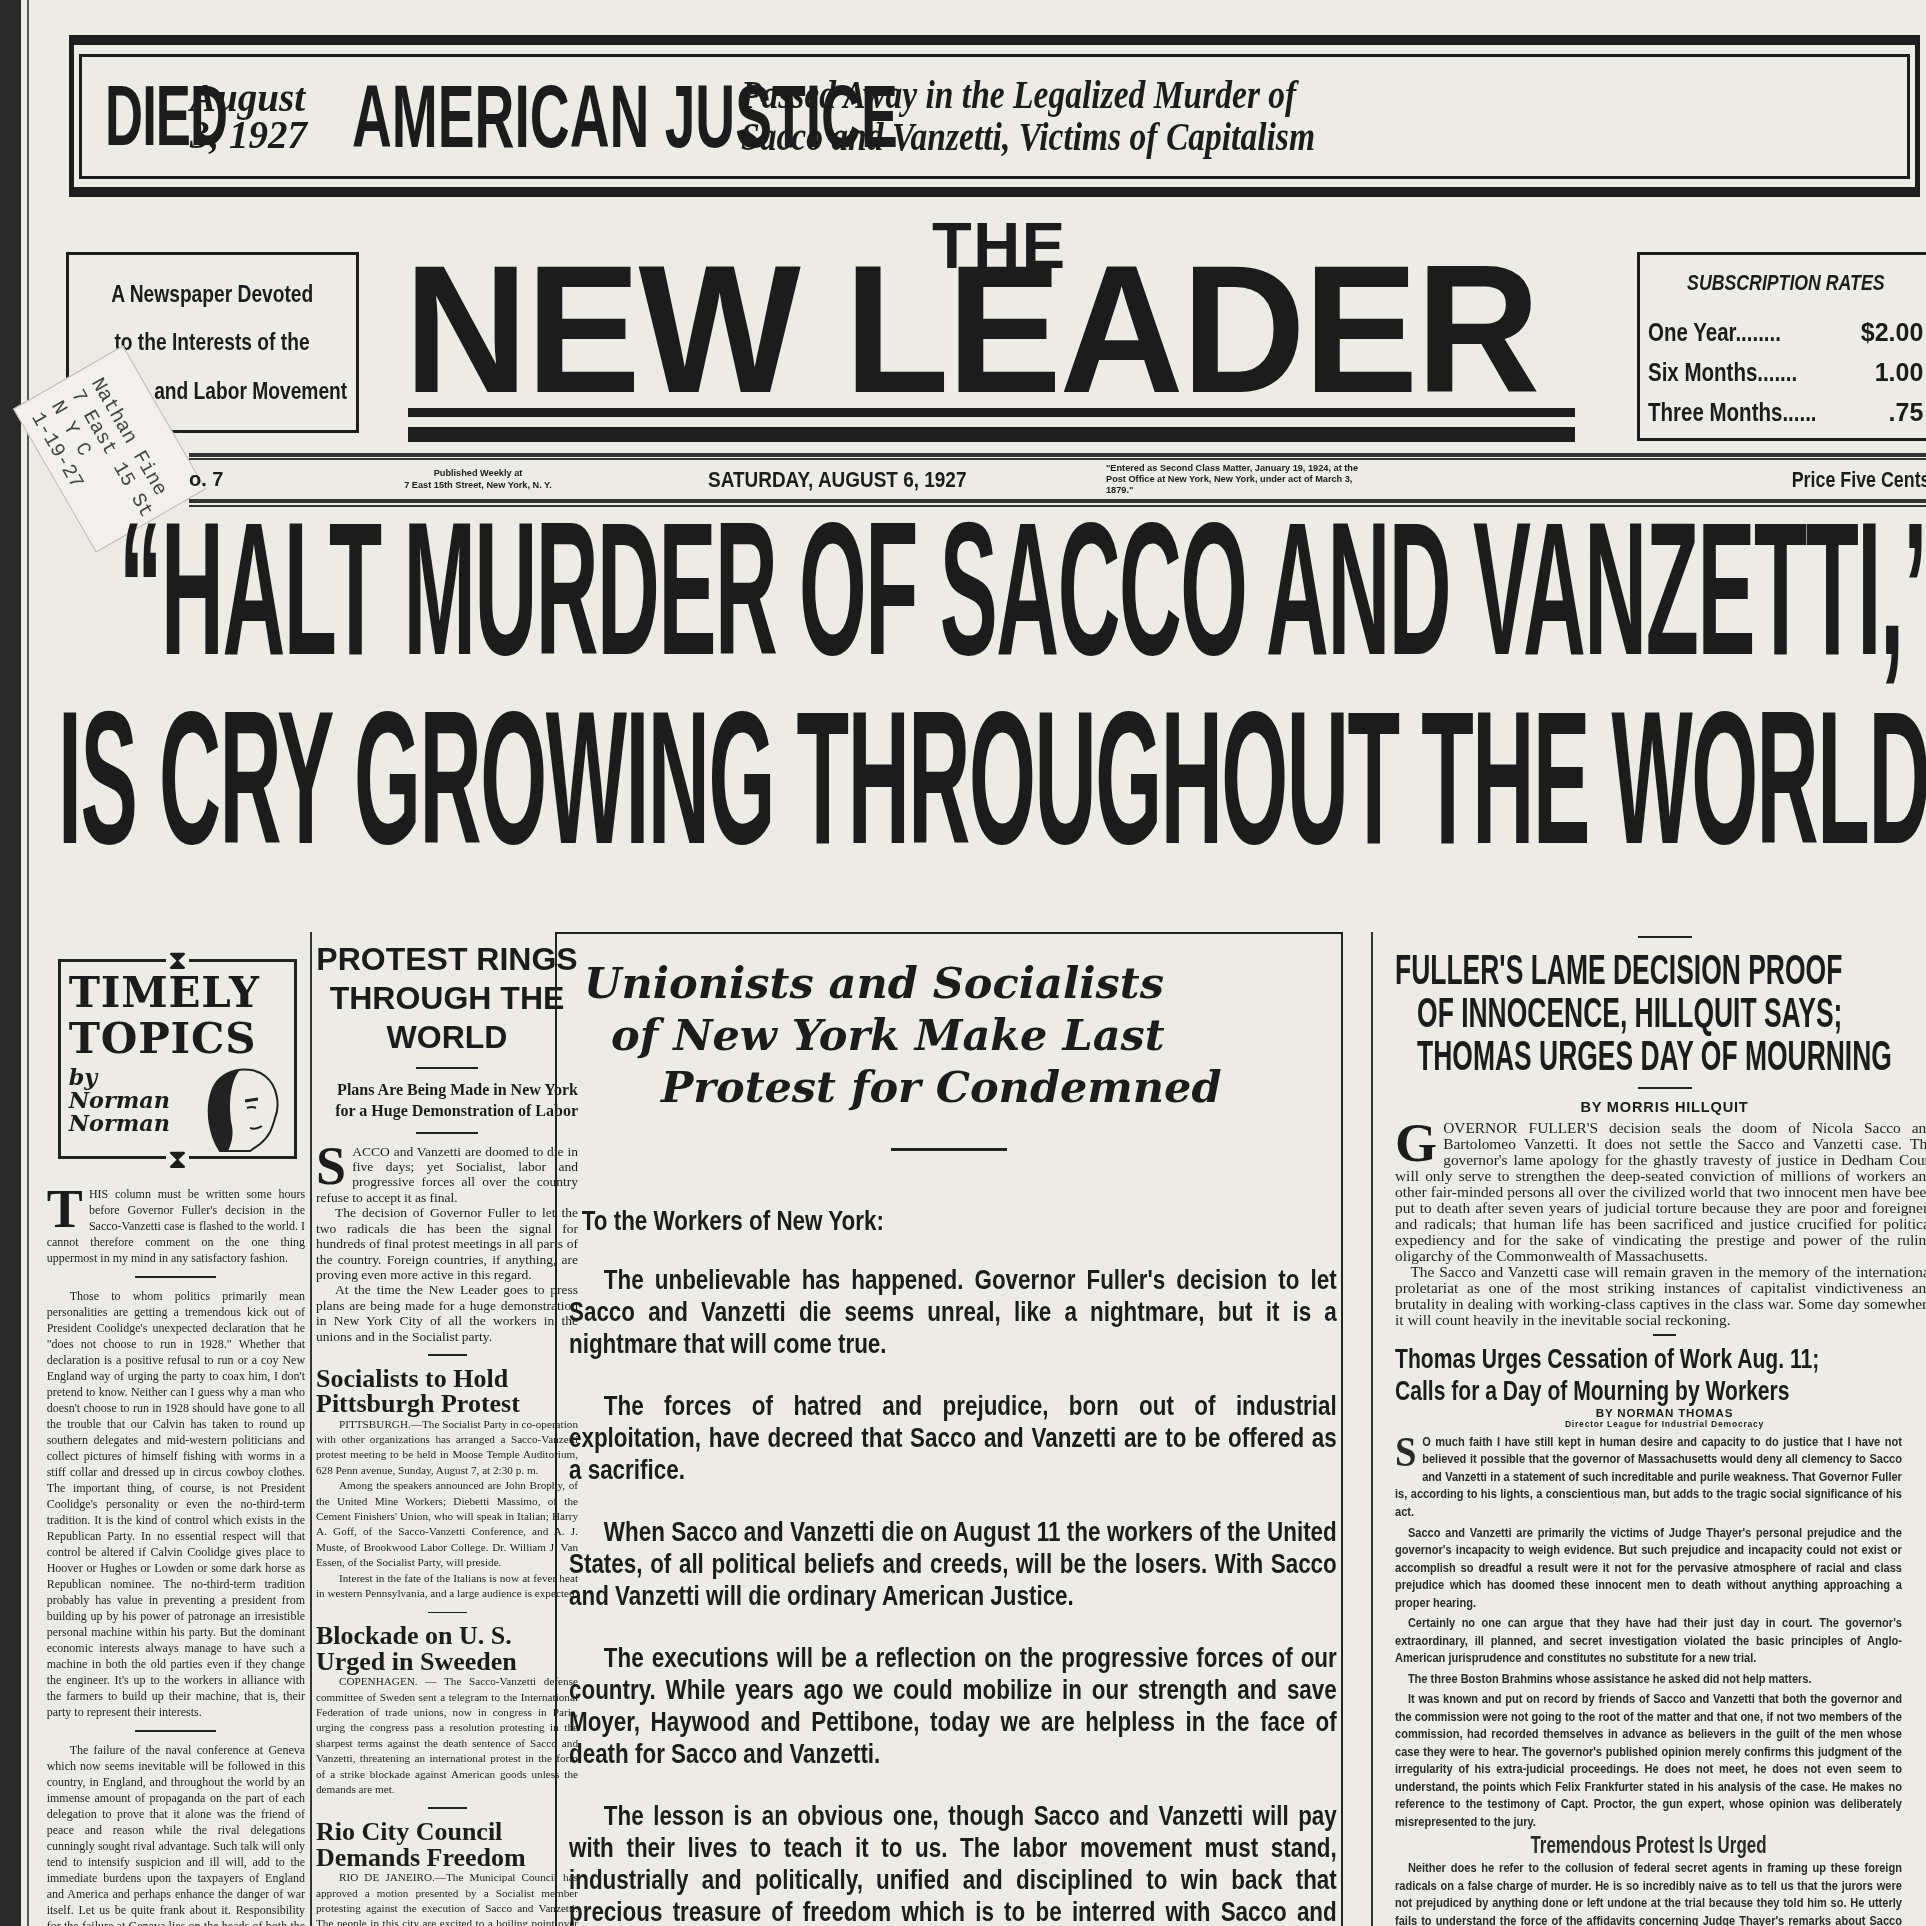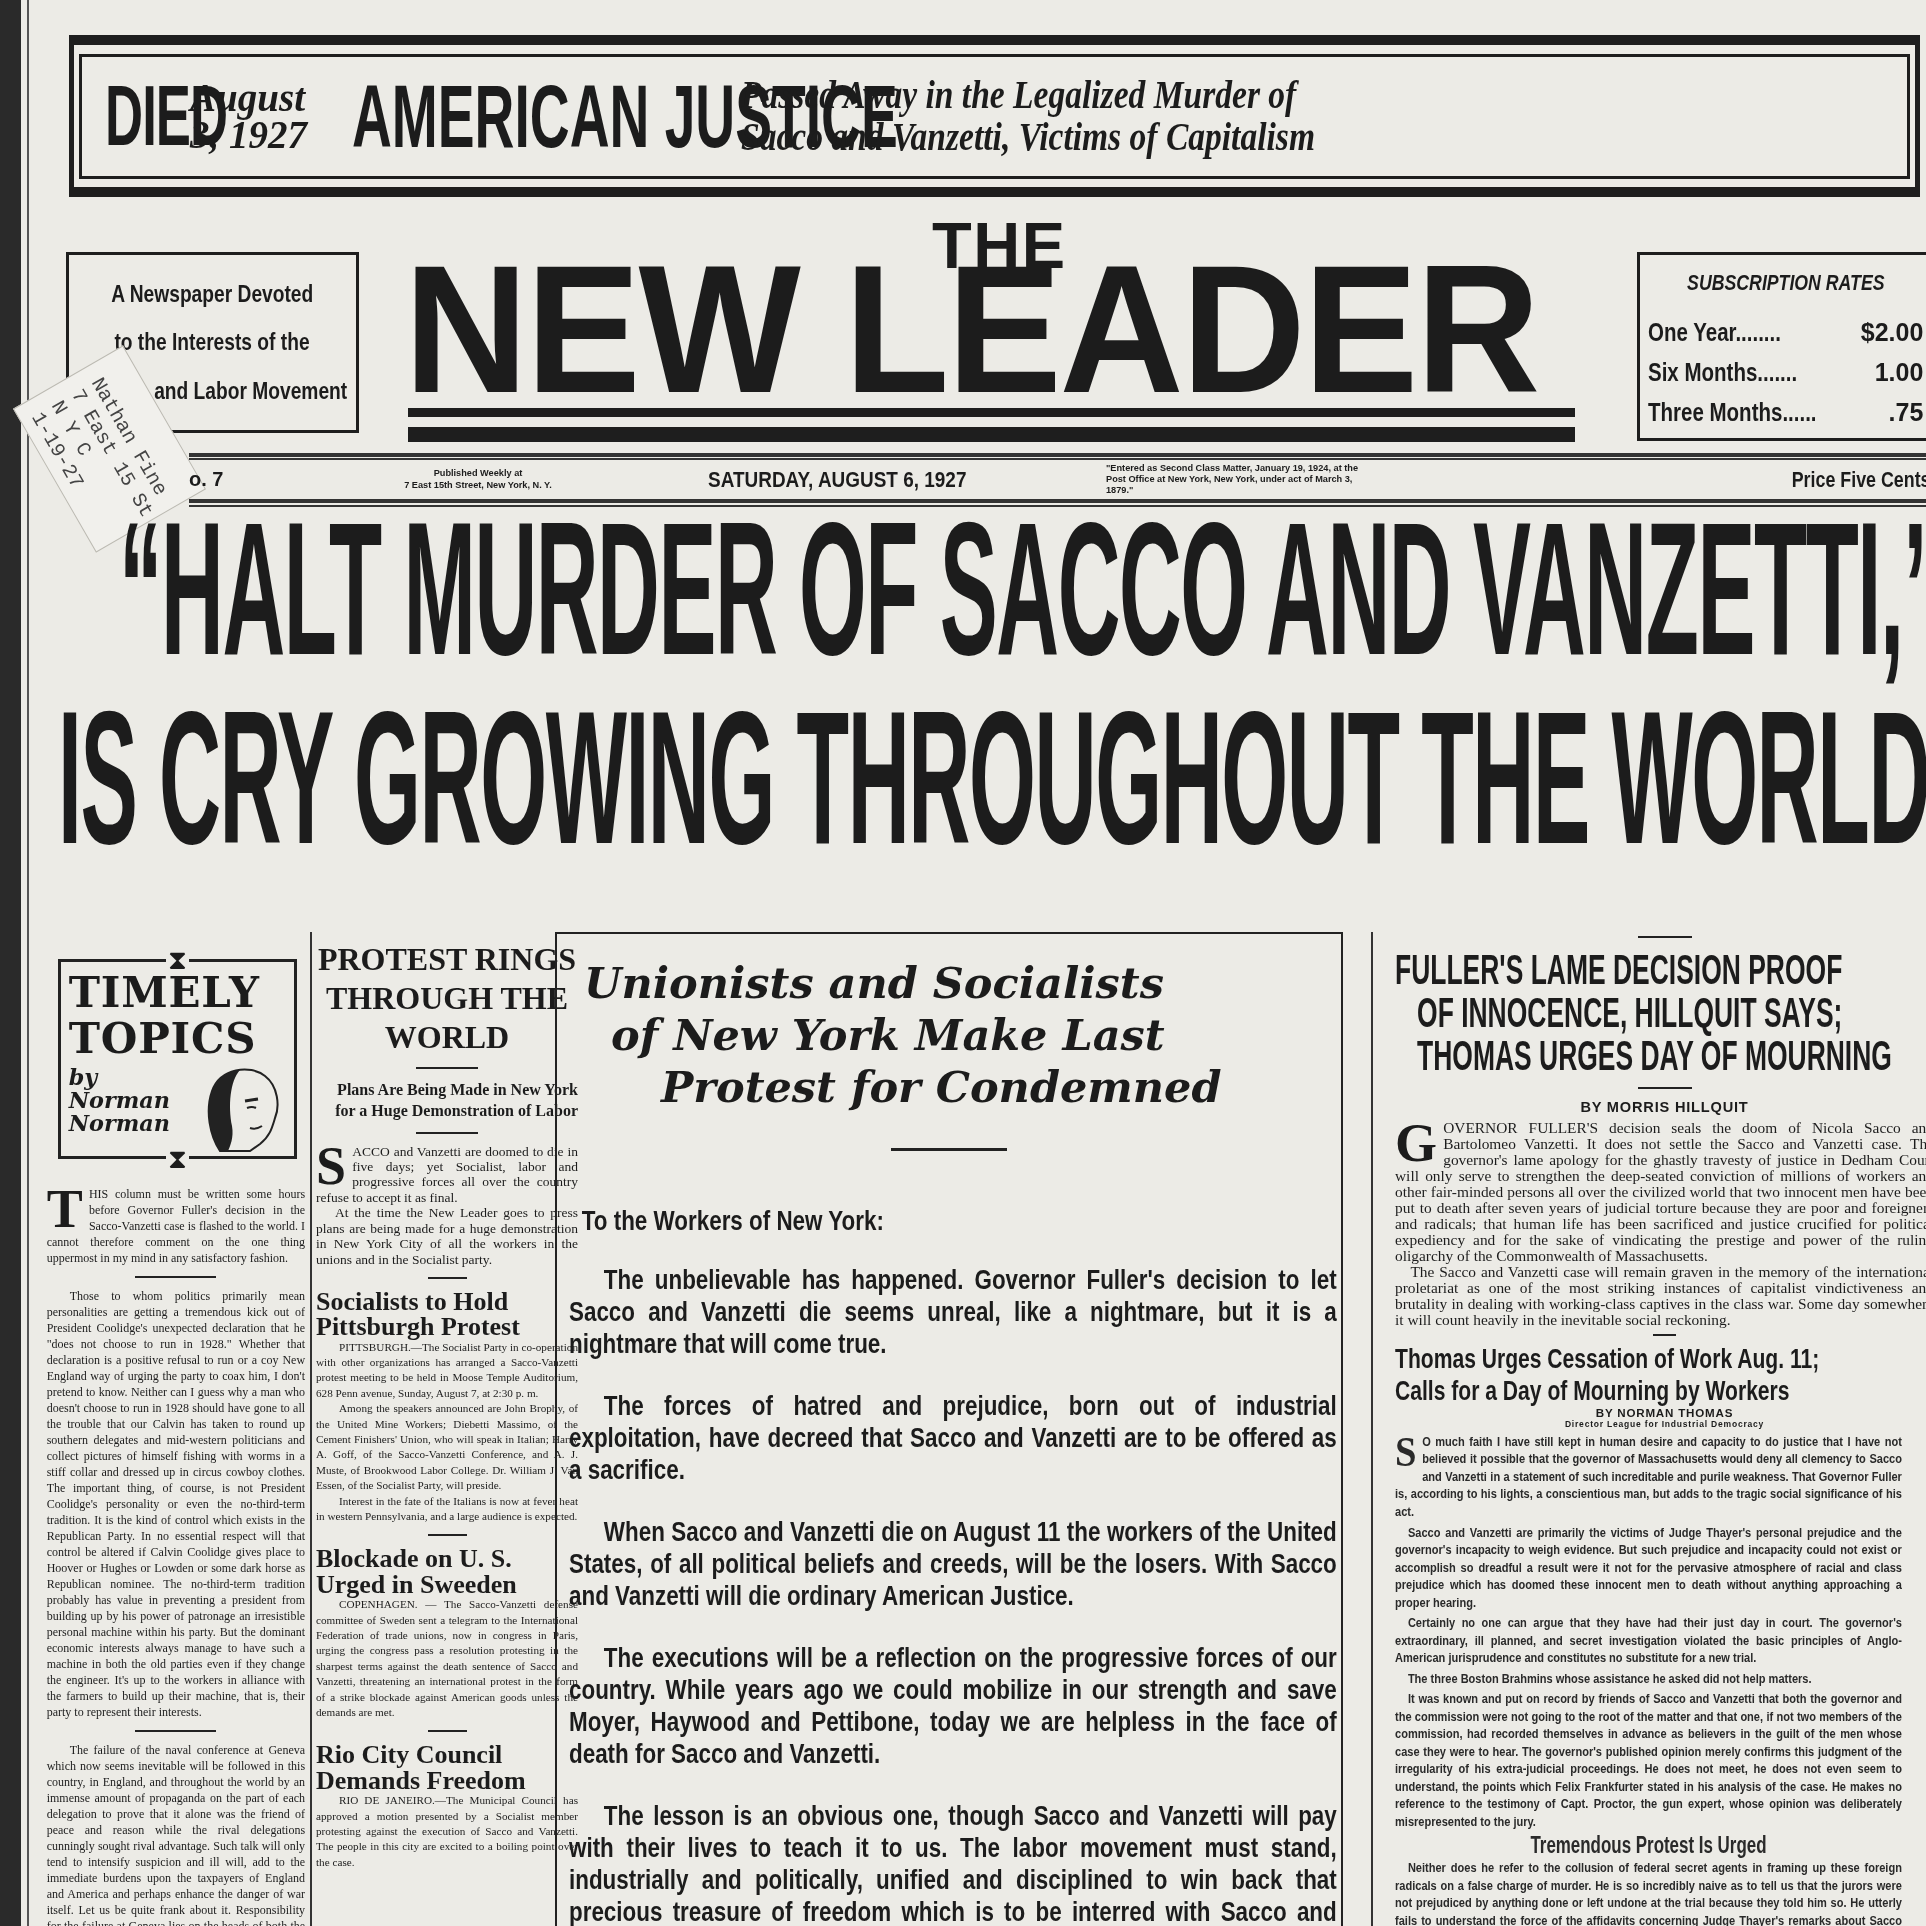--- a/index.html
+++ b/index.html
@@ -60,21 +60,21 @@
   .body-sm { font-family:"Liberation Serif", serif; font-size:12px; line-height:16px; text-align:justify; }
   .body-sm p { margin:0; text-indent:23px; }
   .short-rule { width:81px; height:1.9px; background:#222; margin:10px auto; }
 
   .tt-box { position:relative; margin:27px 7.7px 3.9px 50px; width:239px; height:200px; border:3.9px solid #222; box-sizing:border-box; padding:7.7px; }
   .tt-title { font-family:"DejaVu Serif", serif; font-weight:bold; font-size:42px; line-height:46px; letter-spacing:0.8px; }
   .tt-by { font-family:"DejaVu Serif", serif; font-style:italic; font-weight:bold; font-size:22.3px; line-height:23px; margin-top:3.9px; }
   .tt-face { position:absolute; right:3.9px; bottom:0; width:100px; height:100px; }
   .hourglass { position:absolute; left:50%; margin-left:-11.6px; width:23px; height:31px; font-size:27px; line-height:31px; text-align:center; background:#ecebe6; }
 
-  .col2-head { font-family:Liberation Serif, serif; font-weight:bold; text-align:center; font-size:37px; line-height:40px; }
+  .col2-head { font-family:Liberation Sans, sans-serif; font-weight:bold; text-align:center; font-size:37px; line-height:40px; }
   .col2-deck { font-family:"Liberation Serif", serif; font-weight:bold; font-size:22.3px; line-height:22.3px; text-align:right; }
   .col2-body { font-family:"Liberation Serif", serif; font-size:14.6px; line-height:16px; text-align:justify; }
   .col2-body p { margin:0; text-indent:19px; }
   .sub-head { font-family:"Liberation Serif", serif; font-weight:bold; font-size:26px; line-height:25.4px; margin-top:3.9px; }
 
   .dropcap { float:left; font-family:"Liberation Serif", serif; font-weight:bold; font-size:54px; line-height:42px; margin:1.5px 6.2px 0 0; }
 
   
   .cbox { position:absolute; left:555px; top:932px; width:788px; height:1687px; border:2.3px solid #222; box-sizing:border-box; padding:23px 11.6px 0 11.6px; }
   .cbox-head { font-family:"DejaVu Serif", serif; font-style:italic; font-weight:bold; font-size:43px; line-height:52px; margin-left:15.4px; }
@@ -202,20 +202,21 @@
   <div class="vrule" style="left:310px; height:1687px;"></div>
 
   <div class="col" style="left:316px; width:262px;">
     <div class="col2-head" style="margin-top:7.7px; font-size:32px; line-height:39px;">PROTEST RINGS THROUGH THE WORLD</div>
     <div class="short-rule" style="width:62px;"></div>
     <div class="col2-deck" style="font-size:16px; line-height:21.6px;">Plans Are Being Made in New York for a Huge Demonstration of Labor</div>
     <div class="short-rule" style="width:62px;"></div>
     <div class="col2-body" style="font-size:13.5px; line-height:15.4px;">
       <span class="dropcap">S</span>
       <p style="text-indent:0">ACCO and Vanzetti are doomed to die in five days; yet Socialist, labor and progressive forces all over the country refuse to accept it as final.</p>
+      <p>The decision of Governor Fuller to let the two radicals die has been the signal for hundreds of final protest meetings in all parts of the country. Foreign countries, if anything, are proving even more active in this regard.</p>
       <p>At the time the New Leader goes to press plans are being made for a huge demonstration in New York City of all the workers in the unions and in the Socialist party.</p>
     </div>
     <div class="short-rule" style="width:39px;"></div>
     <div class="sub-head">Socialists to Hold Pittsburgh Protest</div>
     <div class="body-sm" style="font-size:11.2px; line-height:15.4px;">
       <p>PITTSBURGH.—The Socialist Party in co-operation with other organizations has arranged a Sacco-Vanzetti protest meeting to be held in Moose Temple Auditorium, 628 Penn avenue, Sunday, August 7, at 2:30 p. m.</p>
       <p>Among the speakers announced are John Brophy, of the United Mine Workers; Diebetti Massimo, of the Cement Finishers' Union, who will speak in Italian; Harry A. Goff, of the Sacco-Vanzetti Conference, and A. J. Muste, of Brookwood Labor College. Dr. William J. Van Essen, of the Socialist Party, will preside.</p>
       <p>Interest in the fate of the Italians is now at fever heat in western Pennsylvania, and a large audience is expected.</p>
     </div>
     <div class="short-rule" style="width:39px;"></div>

